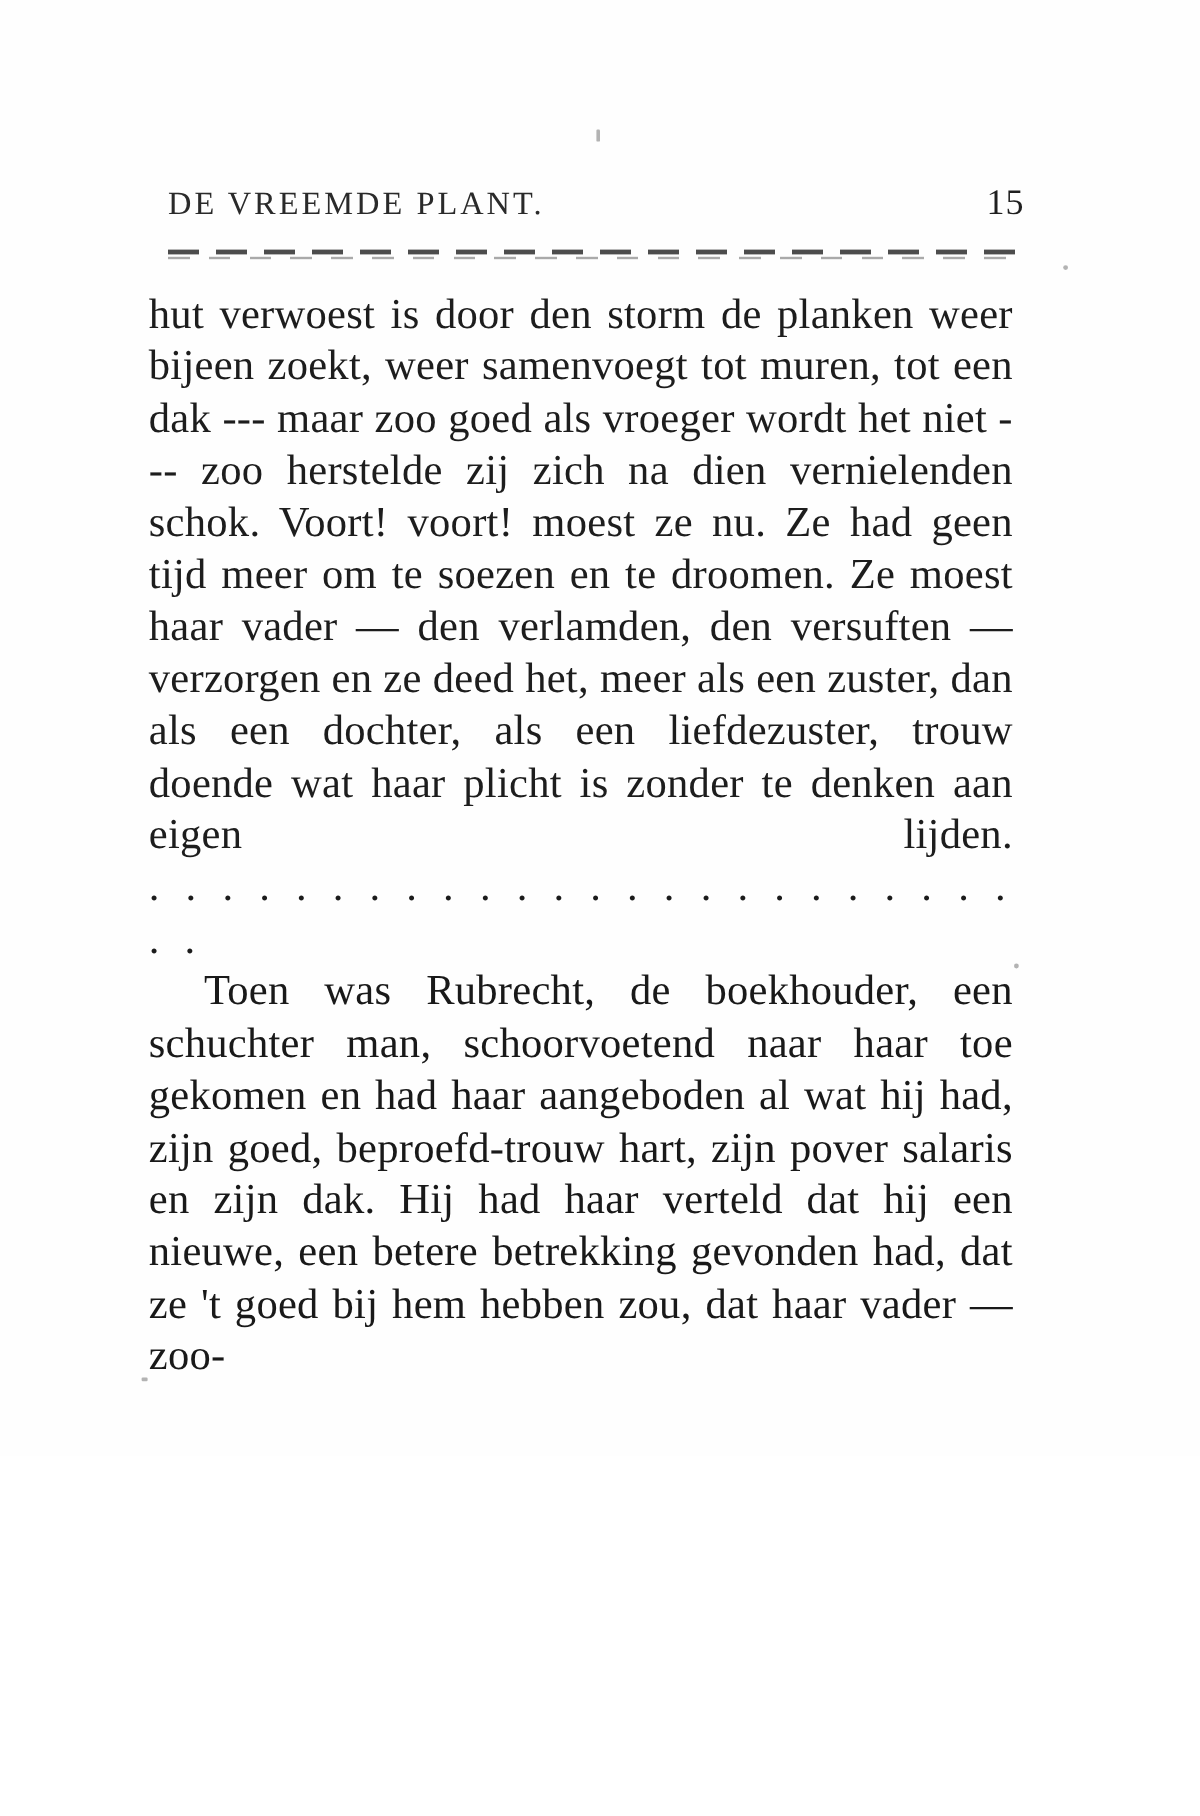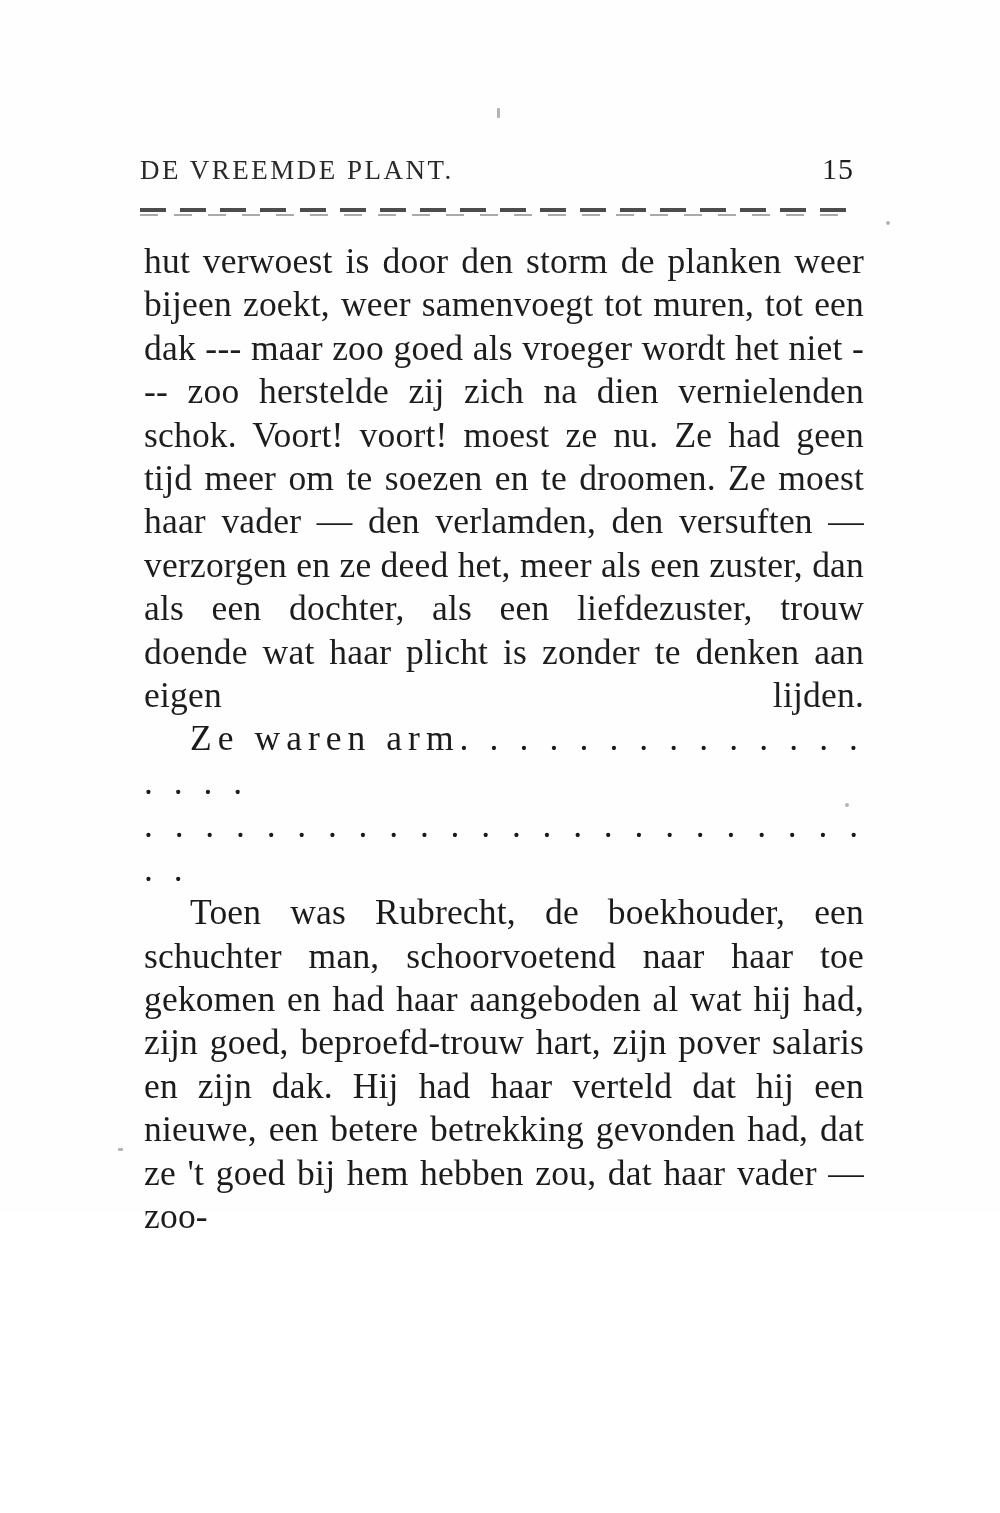--- a/index.html
+++ b/index.html
@@ -75,21 +75,21 @@
     background-image: repeating-linear-gradient(
       to right,
       #555 0px, #555 18px,
       rgba(255,255,255,0) 18px, rgba(255,255,255,0) 34px
     );
     opacity: 0.5;
   }
 
   .body-text {
     position: absolute;
-    left: 144px;
+    left: 124px;
     top: 240px;
     width: 720px;
     font-size: 35.5px;
     line-height: 43.4px;
     text-align: justify;
     color: #1b1b1b;
     letter-spacing: 0.2px;
   }
   .body-text p {
     margin: 0;
@@ -123,18 +123,17 @@
   <div class="header">
     <div class="running-title">DE VREEMDE PLANT.</div>
     <div class="page-number">15</div>
   </div>
 
   <div class="rule"></div>
   <div class="rule rule-thin"></div>
 
   <div class="body-text">
     <p>hut verwoest is door den storm de planken weer bijeen zoekt, weer samenvoegt tot muren, tot een dak --- maar zoo goed als vroeger wordt het niet --- zoo herstelde zij zich na dien vernielenden schok. Voort! voort! moest ze nu. Ze had geen tijd meer om te soezen en te droomen. Ze moest haar vader — den verlamden, den versuften — verzorgen en ze deed het, meer als een zuster, dan als een dochter, als een liefdezuster, trouw doende wat haar plicht is zonder te denken aan eigen lijden.</p>
-    <p class="indent last-natural dots-line">Ze waren arm. . . . . . . . . . . . . . . . . .</p>
     <p class="last-natural dots-line">. . . . . . . . . . . . . . . . . . . . . . . . . .</p>
     <p class="indent last-natural">Toen was Rubrecht, de boekhouder, een schuchter man, schoorvoetend naar haar toe gekomen en had haar aangeboden al wat hij had, zijn goed, beproefd-trouw hart, zijn pover salaris en zijn dak. Hij had haar verteld dat hij een nieuwe, een betere betrekking gevonden had, dat ze 't goed bij hem hebben zou, dat haar vader — zoo-</p>
   </div>
 
 </div>
 
 </body></html>

